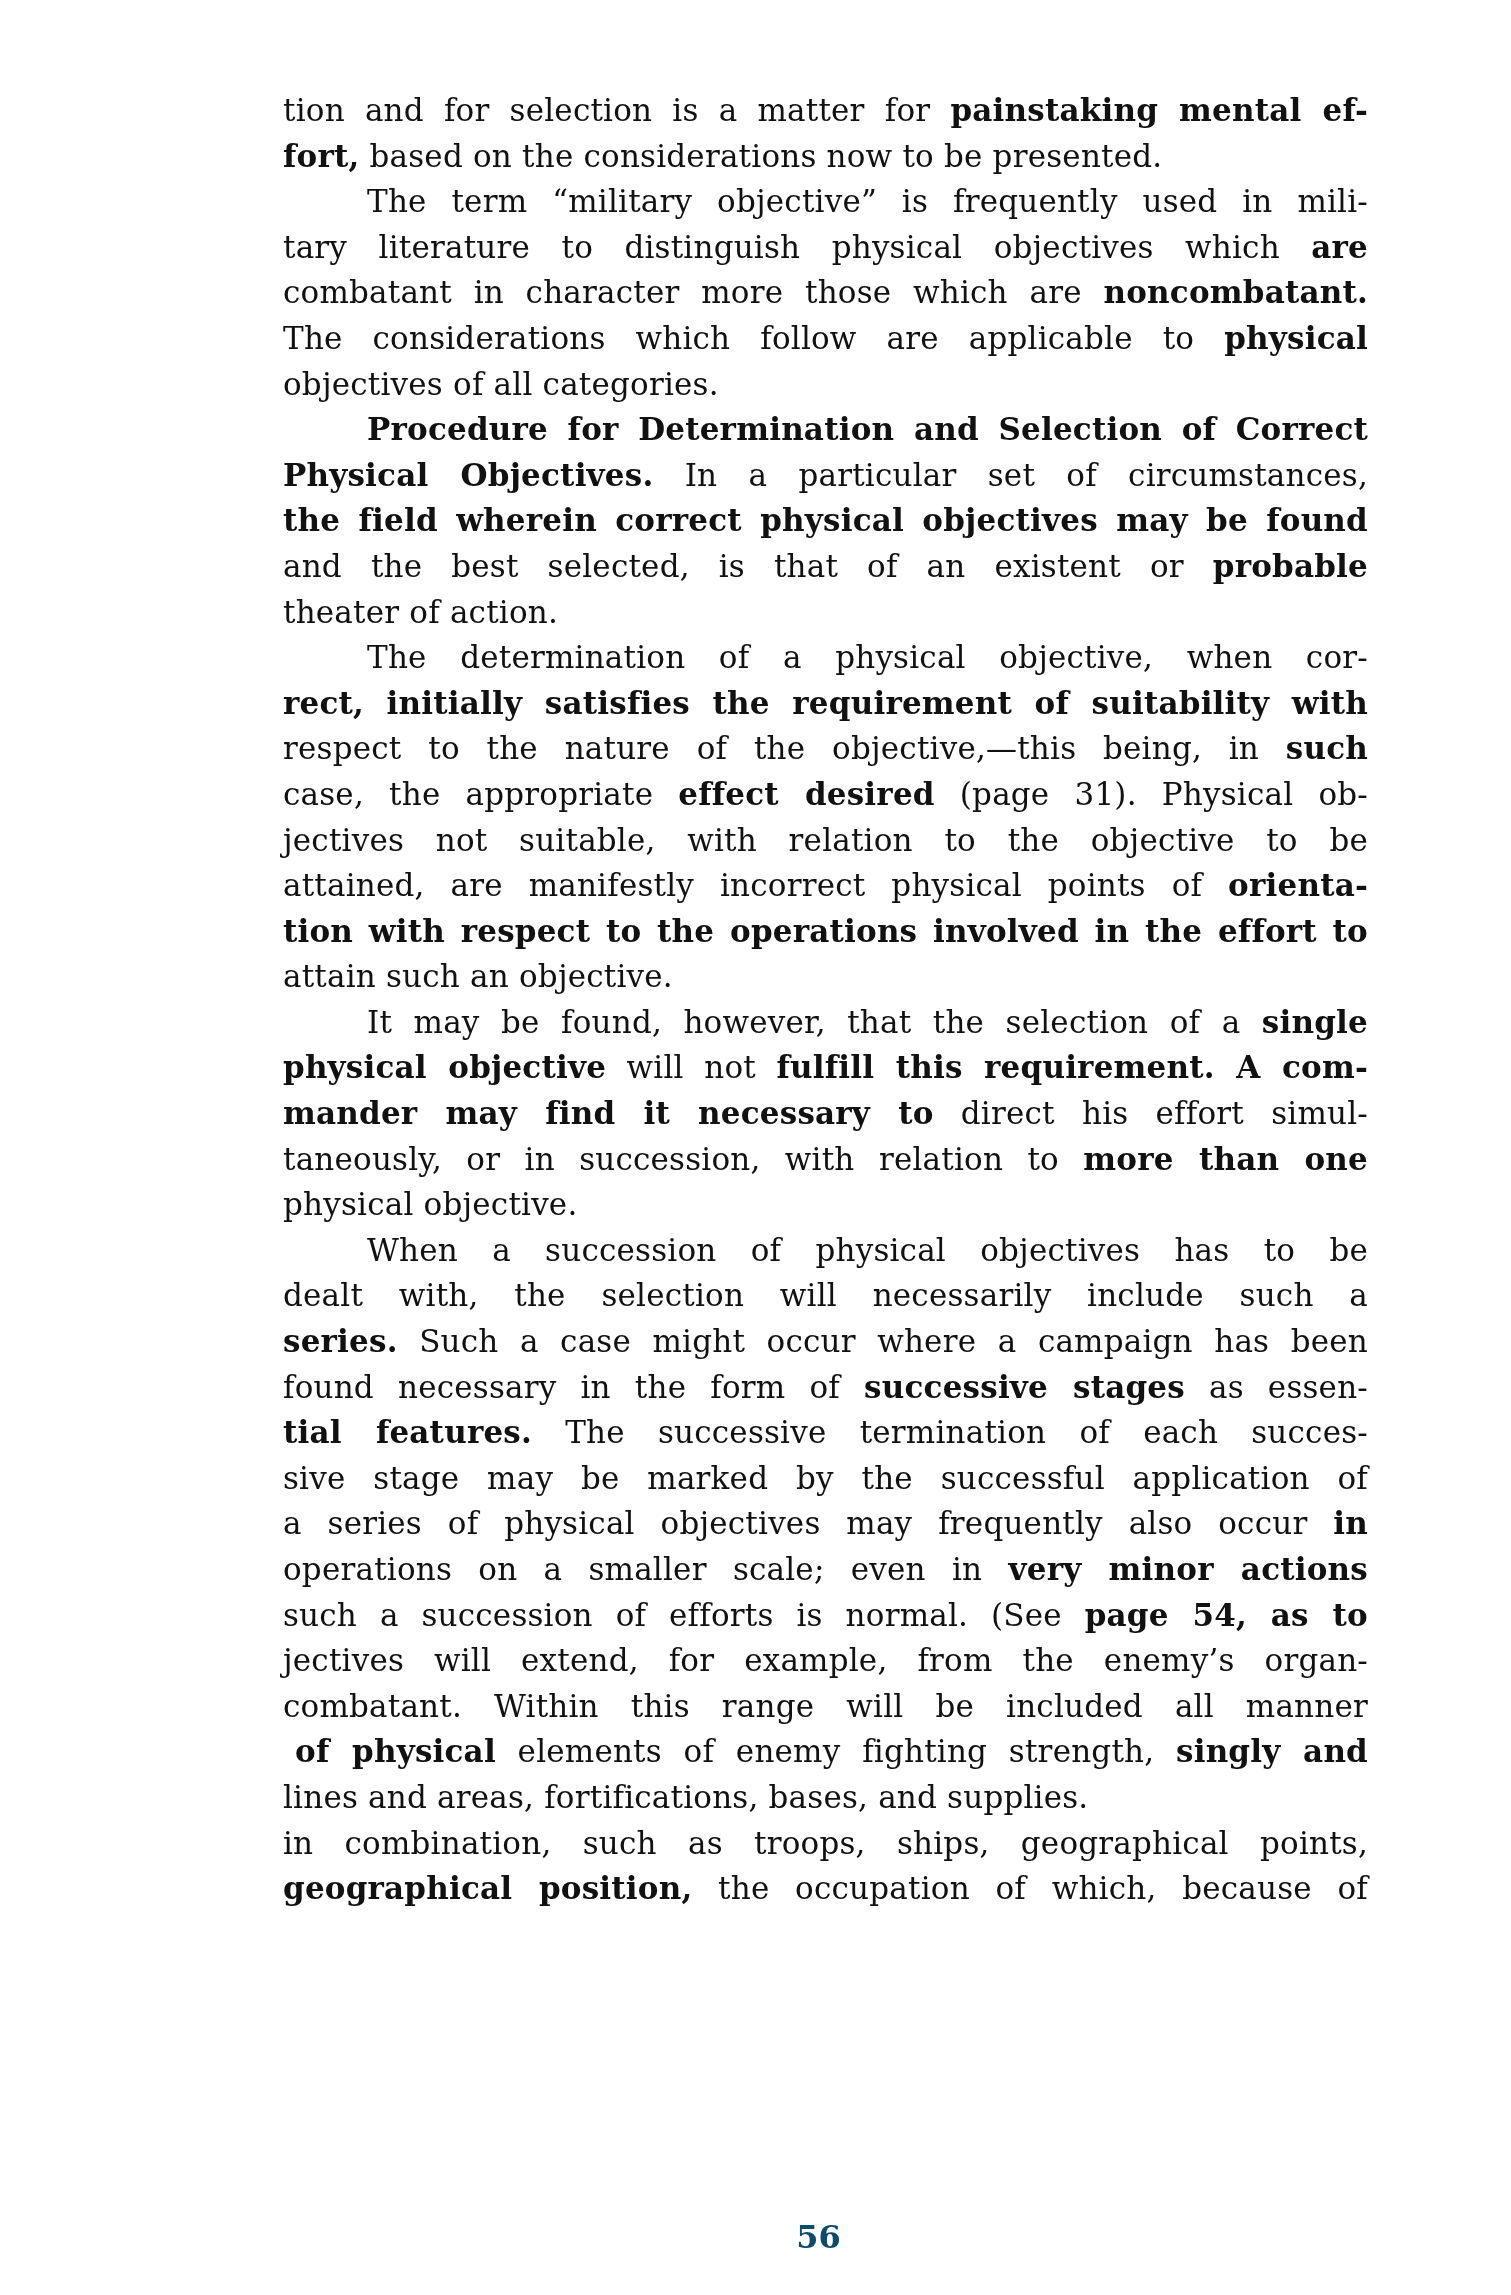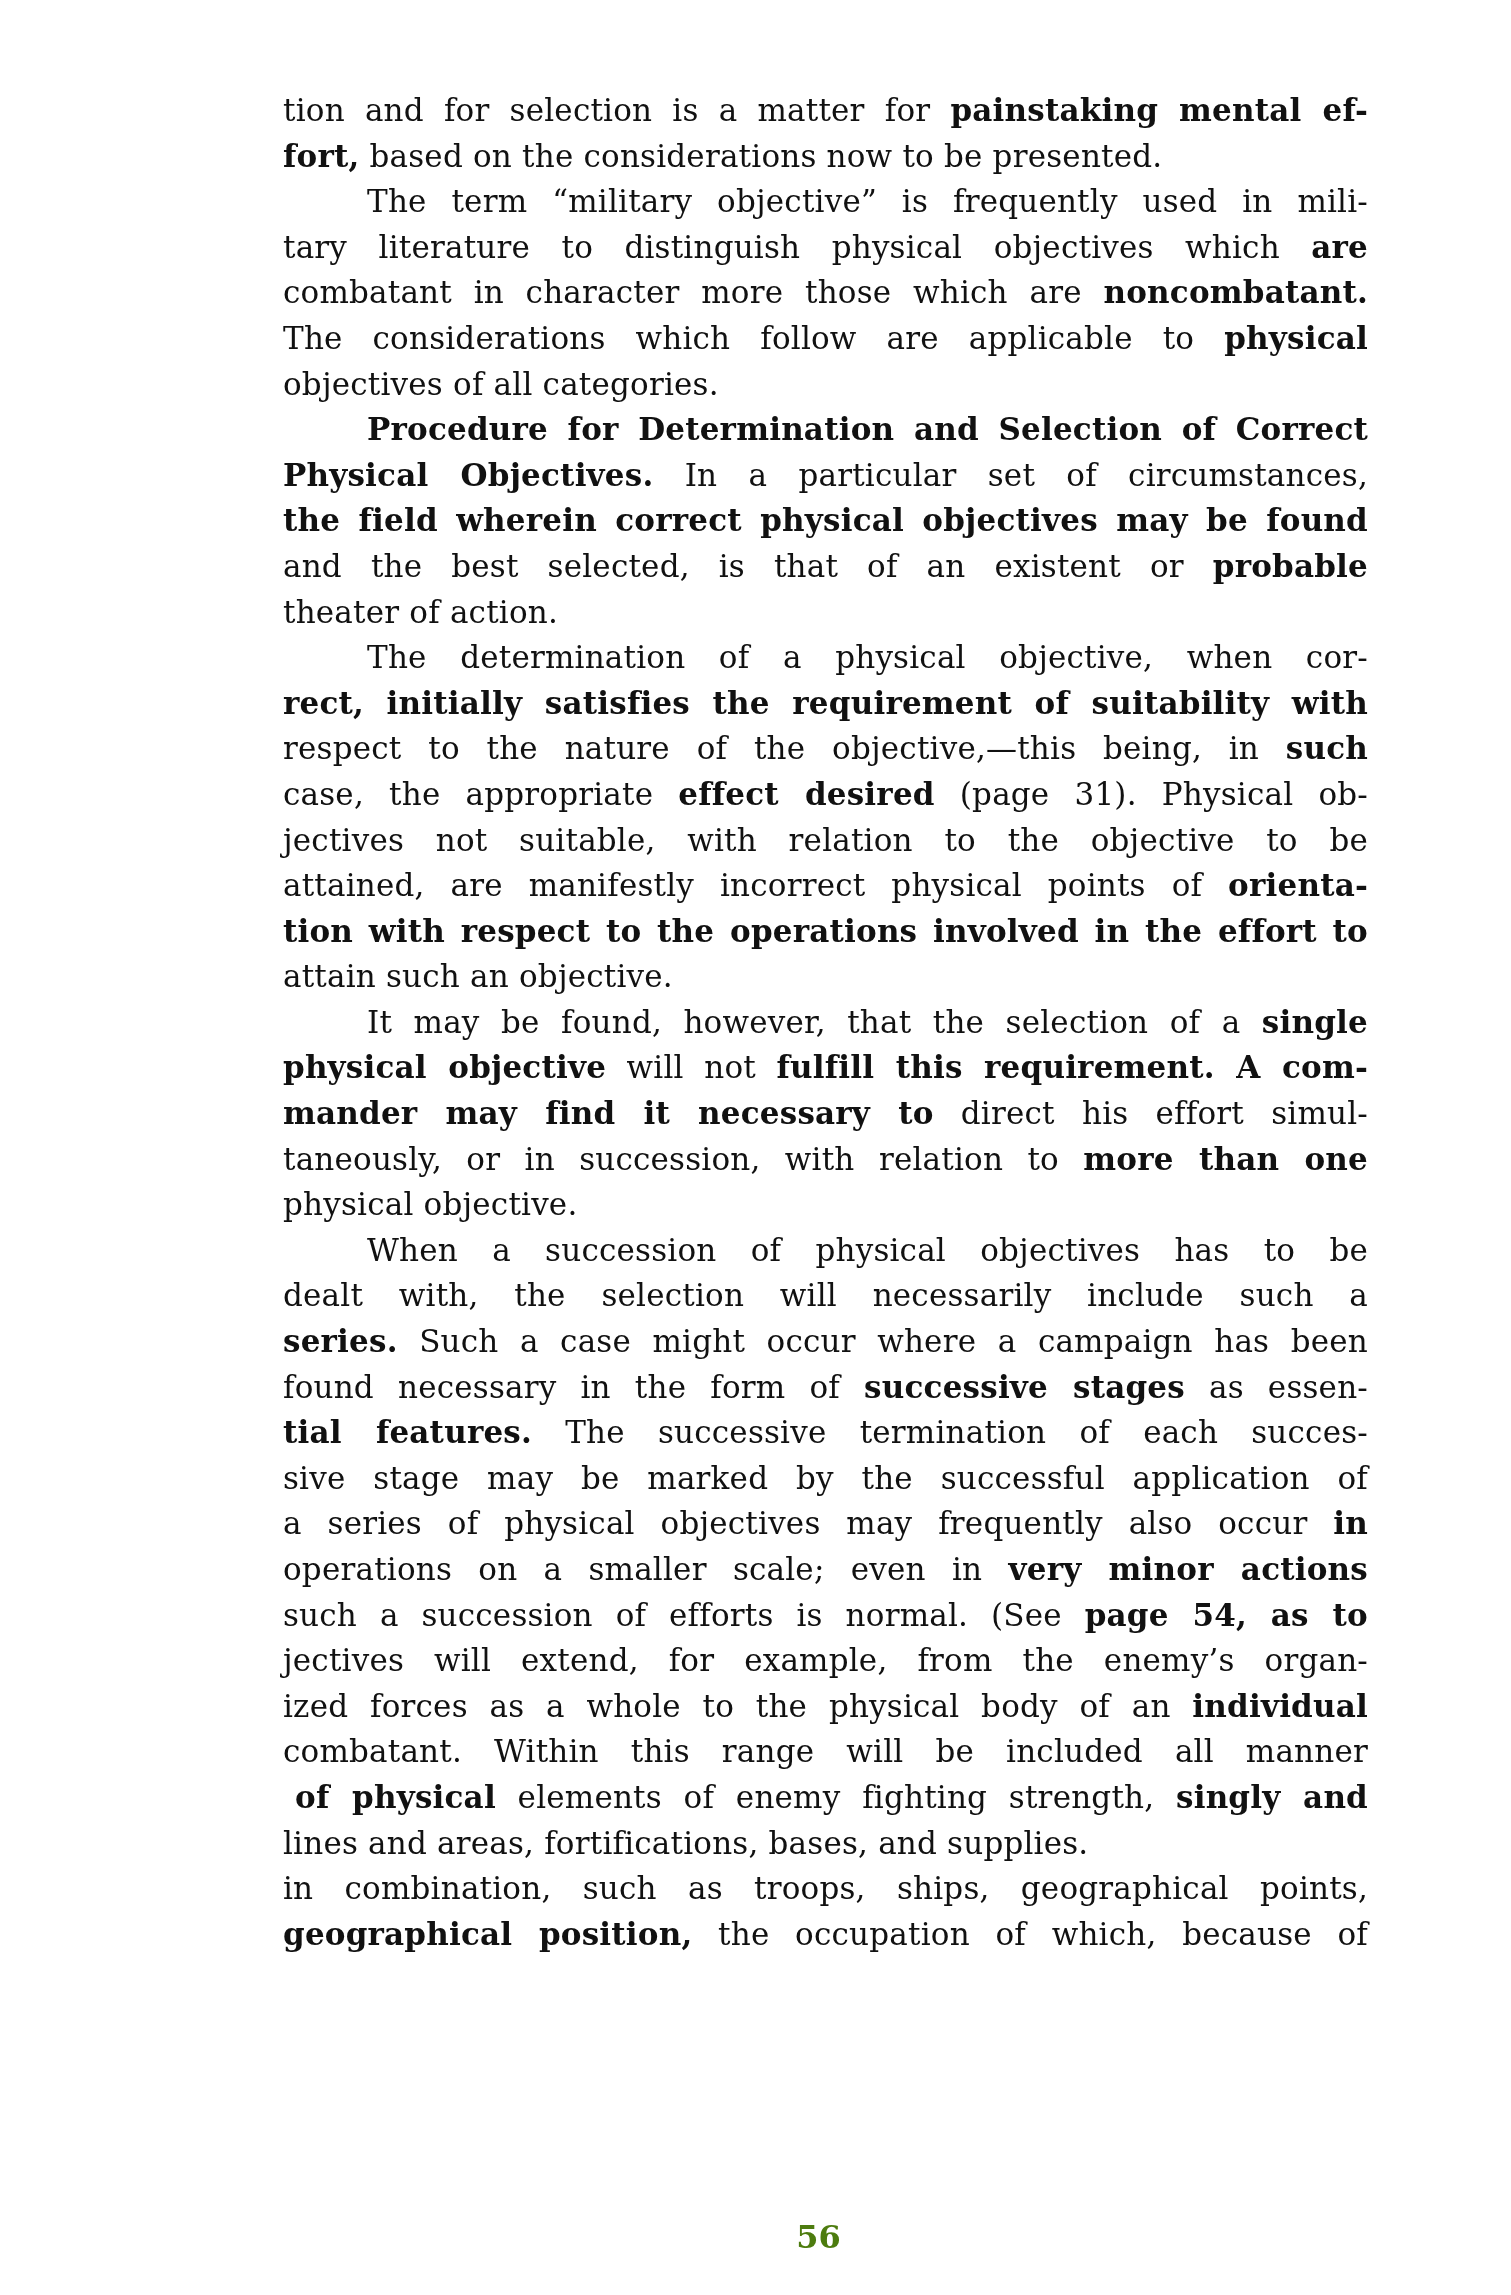--- a/index.html
+++ b/index.html
@@ -46,21 +46,21 @@
   }
   .page-number {
     position: absolute;
     left: 0;
     width: 1511px;
     top: 2218px;
     text-align: center;
     font-family: "DejaVu Serif", "Liberation Serif", serif;
     font-weight: bold;
     font-size: 32px;
-    color: #4d7c0f;
+    color: #0c4a6e;
   }
   .page-number span {
     position: relative;
     left: 63px;
   }
 </style>
 </head>
 <body>
 
 <div class="page">
@@ -106,21 +106,20 @@
         <span class="line" style="white-space: normal; word-spacing: 0px;"><span class="b">series.</span><span> Such a case might occur where a campaign has been</span></span>
         <span class="line" style="white-space: normal; word-spacing: 0px;"><span>found necessary in the form of </span><span class="b">successive stages</span><span> as essen-</span></span>
         <span class="line" style="white-space: normal; word-spacing: 0px;"><span class="b">tial features.</span><span> The successive termination of each succes-</span></span>
         <span class="line" style="white-space: normal; word-spacing: 0px;"><span>sive stage may be marked by the successful application of</span></span>
         <span class="line" style="white-space: normal; word-spacing: 0px;"><span>a series of physical objectives may frequently also occur </span><span class="b">in</span></span>
         <span class="line" style="white-space: normal; word-spacing: 0px;"><span>operations on a smaller scale; even in </span><span class="b">very minor actions</span></span>
         <span class="line" style="white-space: normal; word-spacing: 0px;"><span>such a succession of efforts is normal. (See </span><span class="b">page 54, as to</span></span>
       </div>
       <div>
         <span class="line" style="white-space: normal; word-spacing: 0px;"><span>jectives will extend, for example, from the enemy’s organ-</span></span>
-        <span class="line" style="white-space: normal; word-spacing: 0px;"><span>ized forces as a whole to the physical body of an </span><span class="b">individual</span></span>
         <span class="line" style="white-space: normal; word-spacing: 0px;"><span>combatant. Within this range will be included all manner</span></span>
         <span class="line" style="white-space: normal; word-spacing: 0px; margin-left: 12px;"><span class="b">of physical</span><span> elements of enemy fighting strength, </span><span class="b">singly and</span></span>
         <span class="line last" style="white-space: normal; word-spacing: 0px;"><span>lines and areas, fortifications, bases, and supplies.</span></span>
         <span class="line" style="white-space: normal; word-spacing: 0px;"><span>in combination, such as troops, ships, geographical points,</span></span>
       </div>
       <div>
         <span class="line" style="white-space: normal; word-spacing: 0px;"><span class="b">geographical position,</span><span> the occupation of which, because of</span></span>
       </div>
     </div>
 </div>

